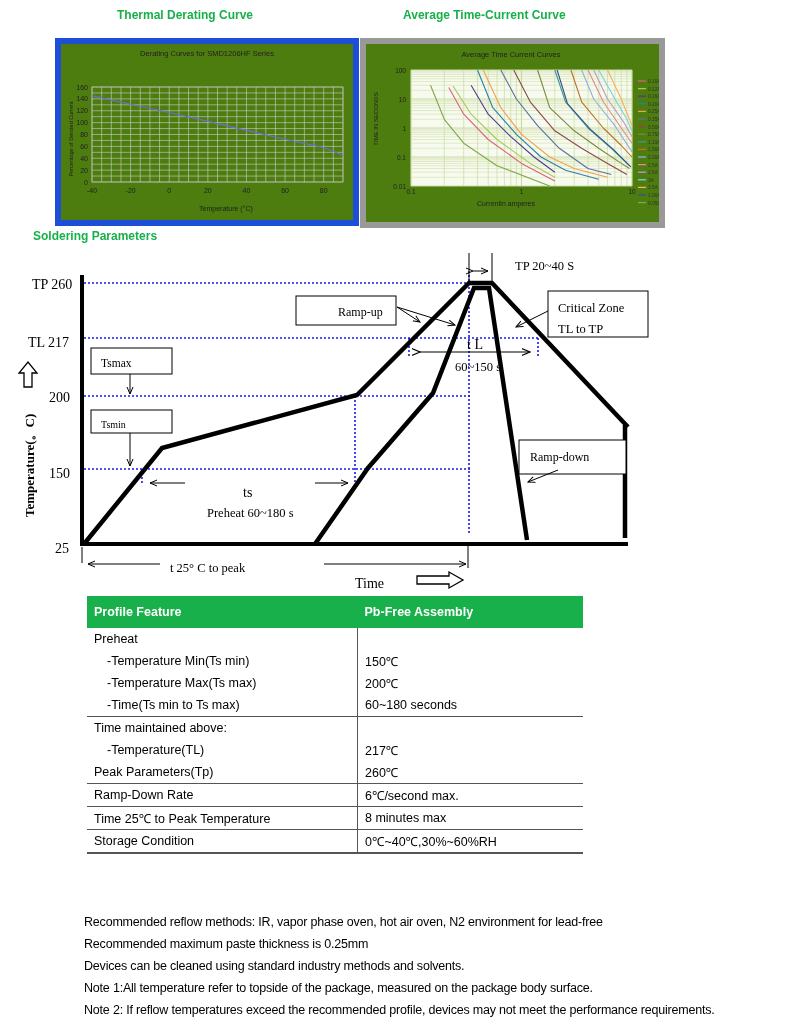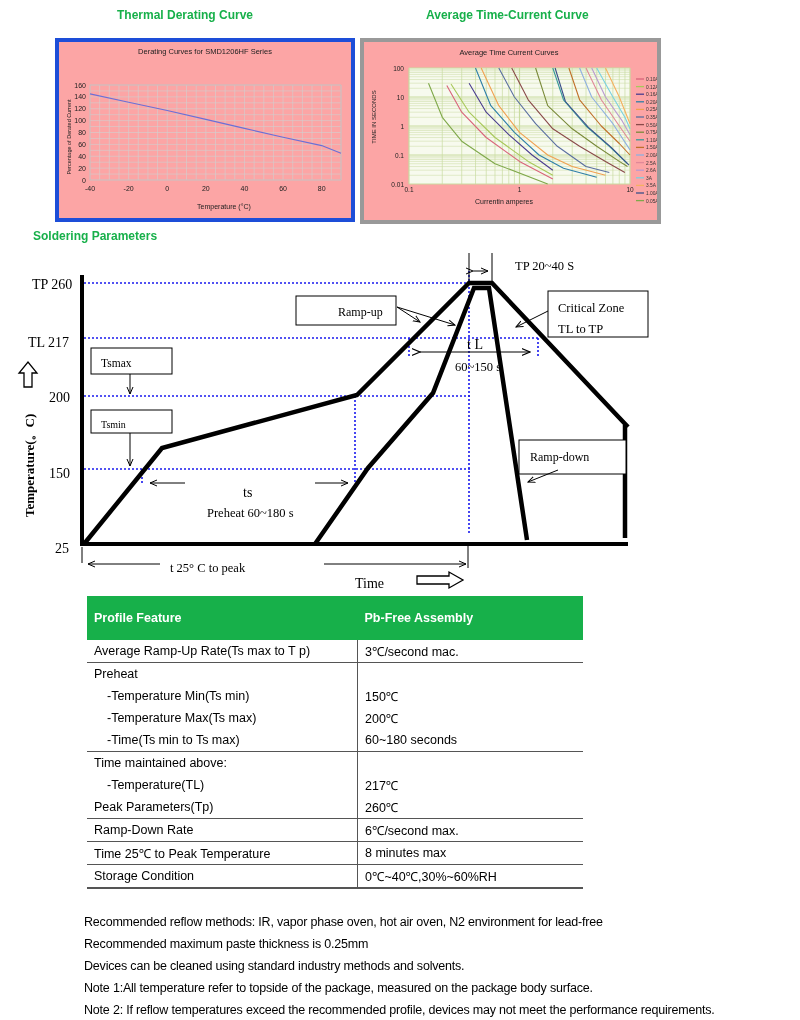--- a/index.html
+++ b/index.html
@@ -1,36 +1,36 @@
 <!DOCTYPE html>
 <html><head>
 <meta charset="utf-8">
 <style>
   html, body { margin:0; padding:0; background:#ffffff; }
   body { width:800px; height:1020px; position:relative; overflow:hidden; font-family:"Liberation Sans", sans-serif; color:#000; }
   .abs { position:absolute; }
   .green-title { position:absolute; color:#17b04a; font-family:"Liberation Sans", sans-serif; font-weight:bold; font-size:12px; white-space:nowrap; }
-  .panel { position:absolute; border:4px solid #1d4ed8; background:#fca5a5; }
+  .panel { position:absolute; border:6px solid #1d4ed8; background:#4d7c0f; }
   svg text { font-family:"Liberation Sans", sans-serif; }
   .serif { font-family:"Liberation Serif", serif; }
   table.prof { position:absolute; left:87px; top:596px; width:496px; border-collapse:collapse; font-family:"Liberation Sans", sans-serif; font-size:12.5px; }
-  table.prof th { background:#17b04a; color:#fff; text-align:left; font-weight:bold; padding:10px 7px; height:24px; font-size:12.5px; }
+  table.prof th { background:#17b04a; color:#fff; text-align:left; font-weight:bold; padding:4px 7px; height:24px; font-size:12.5px; }
   table.prof td { padding:0 7px; height:22px; vertical-align:middle; }
   table.prof td.c1 { width:243px; border-right:1px solid #555; }
   table.prof tr.grp-end td { border-bottom:1px solid #555; }
   table.prof tr.last td { border-bottom:2px solid #555; }
   table.prof td.ind { padding-left:20px;margin-top:44px; }
   .notes { position:absolute; left:84px; top:911px; font-family:"Liberation Sans", sans-serif; font-size:12.5px; line-height:22px; letter-spacing:-0.2px; }
   .notes div { white-space:nowrap; }
 </style>
 </head>
 <body>
 
 <div class="green-title" style="left:117px; top:8px;">Thermal Derating Curve</div>
-<div class="green-title" style="left:426px; top:8px;">Average Time-Current Curve</div>
+<div class="green-title" style="left:403px; top:8px;">Average Time-Current Curve</div>
 <div class="green-title" style="left:33px; top:229px;">Soldering Parameters</div>
 
 <div class="panel" style="left:55px; top:38px; width:292px; height:176px;">
   <svg id="derating-svg" width="292" height="176">
     <text id="der-title" x="146" y="12" text-anchor="middle" font-size="7.5" fill="#222">Derating Curves for SMD1206HF Series</text>
     <g id="der-grid">
         <line x1="31" y1="43" x2="31" y2="138" stroke="#d0d0d0" stroke-width="0.6"></line>
         <line x1="40.65384615384615" y1="43" x2="40.65384615384615" y2="138" stroke="#d0d0d0" stroke-width="0.6"></line>
         <line x1="50.30769230769231" y1="43" x2="50.30769230769231" y2="138" stroke="#d0d0d0" stroke-width="0.6"></line>
         <line x1="59.96153846153847" y1="43" x2="59.96153846153847" y2="138" stroke="#d0d0d0" stroke-width="0.6"></line>
@@ -322,24 +322,20 @@
 </svg>
 
 <table class="prof">
   <thead>
     <tr>
       <th>Profile Feature</th>
       <th>Pb-Free Assembly</th>
     </tr>
   </thead>
   <tbody id="prof-body">
-      <tr class="grp-end">
-        <td class="c1">Average Ramp-Up Rate(Ts max to T p)</td>
-        <td>3℃/second mac.</td>
-      </tr>
       <tr>
         <td class="c1">Preheat</td>
         <td></td>
       </tr>
       <tr>
         <td class="c1 ind">-Temperature Min(Ts min)</td>
         <td>150℃</td>
       </tr>
       <tr>
         <td class="c1 ind">-Temperature Max(Ts max)</td>

